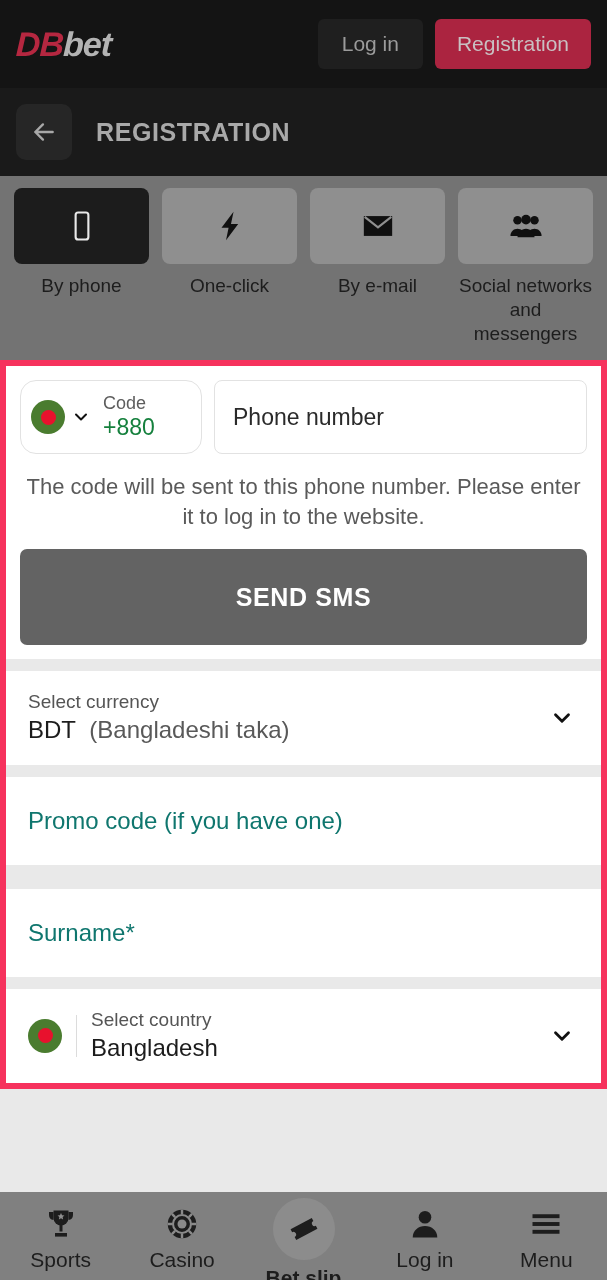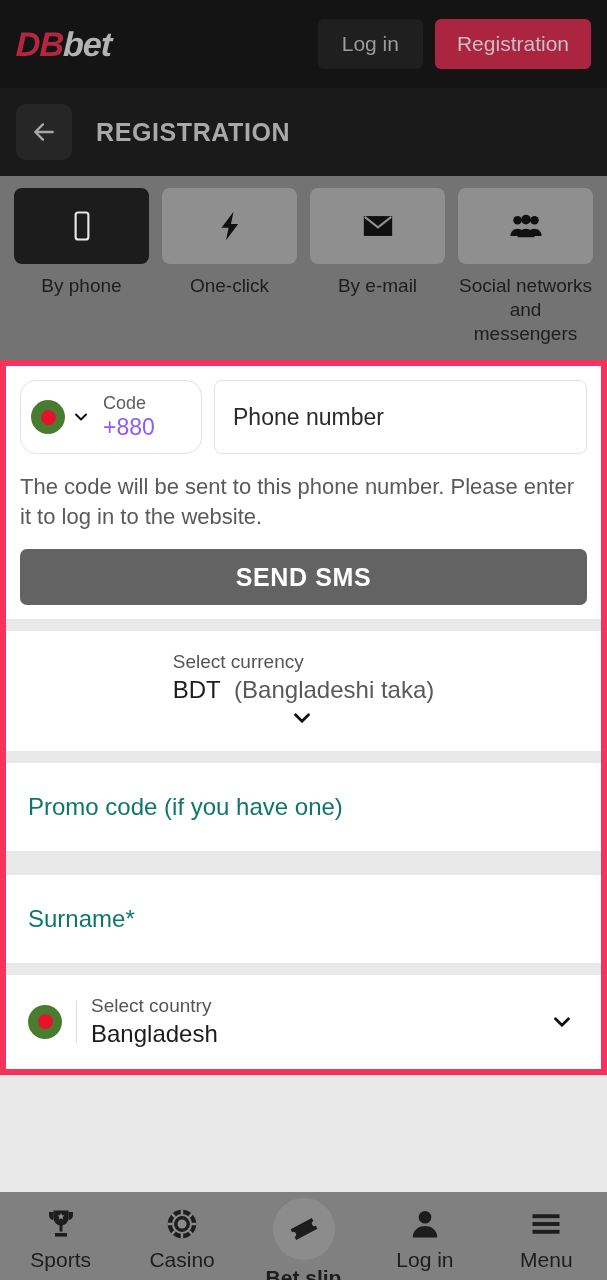--- a/index.html
+++ b/index.html
@@ -130,59 +130,59 @@
   .flag{
     width:34px; height:34px; border-radius:50%;
     background:#4a7c2f;
     display:flex; align-items:center; justify-content:center;
     flex-shrink:0;
   }
   .flag-dot{ width:15px; height:15px; border-radius:50%; background:#e8112d; }
   .chev{ width:20px; height:20px; fill:none; stroke:#111; stroke-width:2.4; margin-left:6px; flex-shrink:0;}
   .code-text{ margin-left:12px; line-height:1.15; }
   .code-label{ font-size:18px; color:#5d5d5d; }
-  .code-value{ font-size:23px; color:#8b5cf6; }
+  .code-value{ font-size:23px; color:#15803d; }
 
   .phone-input{
     flex:1;
     border:1px solid #e2e2e2;
     border-radius:8px;
     height:74px;
     display:flex; align-items:center;
     padding:0 18px;
     font-size:23px;
     color:#2a2a2a;
   }
 
   .hint{
     margin-top:18px;
     font-size:22px;
     color:#5a5a5a;
+    text-align:center;
     line-height:1.35;
   }
   .send-btn{
     margin-top:18px;
     width:100%;
-    height:56px;
+    height:96px;
     background:#636363;
     color:#ffffff;
     font-size:25px;
     font-weight:bold;
     letter-spacing:0.6px;
     border:none;
     border-radius:7px;
     font-family:inherit;
   }
 
   .sel-row{
     display:flex;
     align-items:center;
     min-height:60px;
     padding:6px 8px;
-    flex-direction:column;
   }
   .sel-text{ flex:1; line-height:1.2; }
   .sel-label{ font-size:19px; color:#555; }
   .sel-value{ font-size:24px; color:#1c1c1c; margin-top:2px; }
   .sel-value .muted{ color:#595959; }
   .chev-big{ width:26px; height:26px; fill:none; stroke:#111; stroke-width:2.6; flex-shrink:0; margin-right:4px;}
 
   .field{
     display:flex; align-items:center;
     height:60px;

